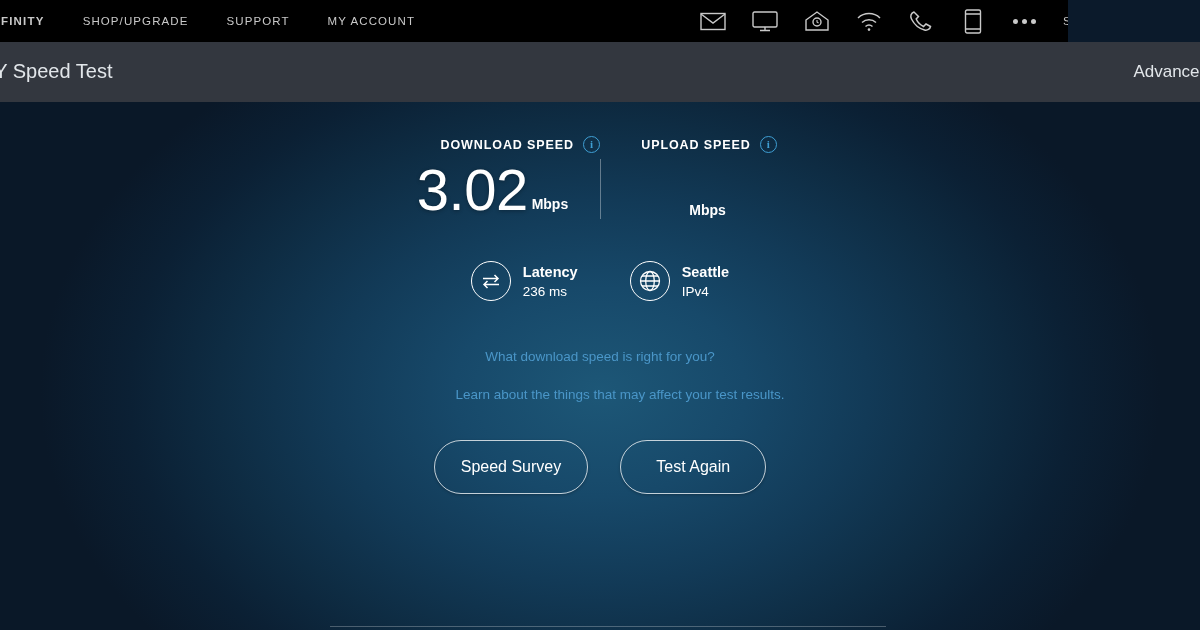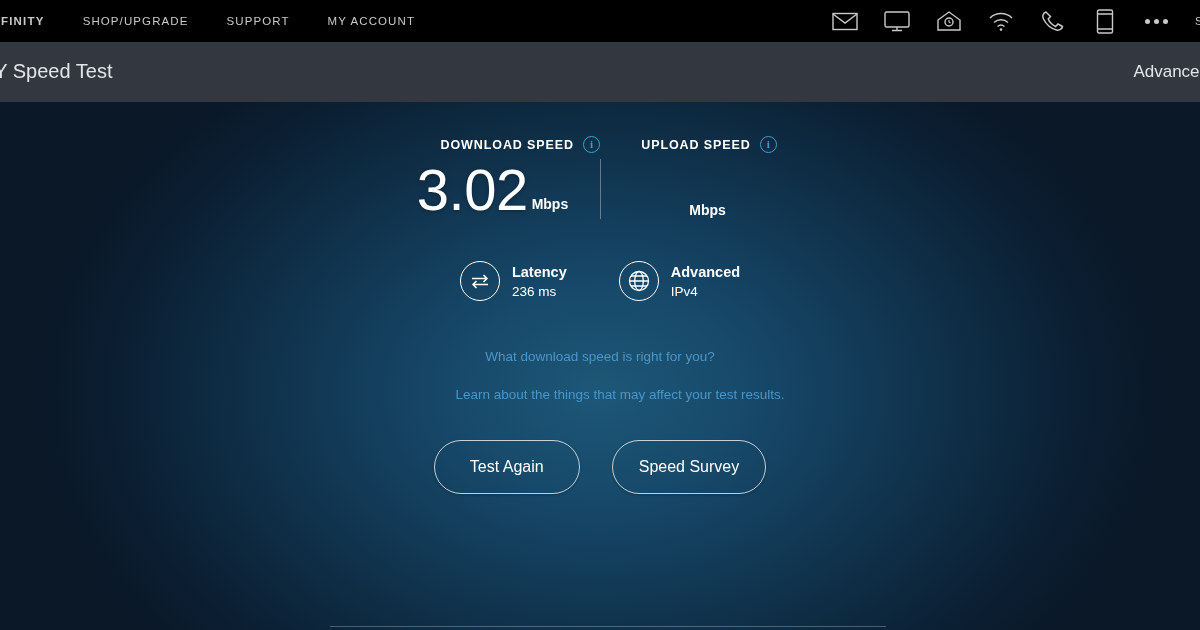--- a/index.html
+++ b/index.html
@@ -9,21 +9,21 @@
     height: 630px;
     overflow: hidden;
     font-family: "Liberation Sans", sans-serif;
     background: #0b1a2b;
   }
 
   
   .topnav {
     position: absolute;
     top: 0; left: 0;
-    width: 1200px;
+    width: 1068px;
     height: 42px;
     background: #000000;
     display: flex;
     align-items: center;
     overflow: hidden;
   }
   .topnav-left {
     display: flex;
     align-items: center;
     margin-left: -18px;
@@ -408,33 +408,33 @@
 
     <div class="metric">
       <span class="metric-icon">
         <svg width="24" height="24" viewBox="0 0 24 24" fill="none" stroke="#ffffff" stroke-width="1.3">
           <circle cx="12" cy="12" r="9.5"></circle>
           <ellipse cx="12" cy="12" rx="4.3" ry="9.5"></ellipse>
           <path d="M2.5 12 L21.5 12 M4 7 L20 7 M4 17 L20 17"></path>
         </svg>
       </span>
       <span class="metric-text">
-        <span class="metric-name">Advanced</span>
+        <span class="metric-name">Seattle</span>
         <span class="metric-value" style="display:block">IPv4</span>
       </span>
     </div>
 
 
   </div>
 
   <div class="links">
     <span class="link-primary">What download speed is right for you?</span>
     <span class="link-secondary">Learn about the things that may affect your test results.</span>
   </div>
 
   <div class="buttons">
+    <button class="pill-btn">Speed Survey</button>
     <button class="pill-btn">Test Again</button>
-    <button class="pill-btn">Speed Survey</button>
   </div>
 
   <div class="bottom-divider"></div>
 
 </div>
 
 </body></html>

